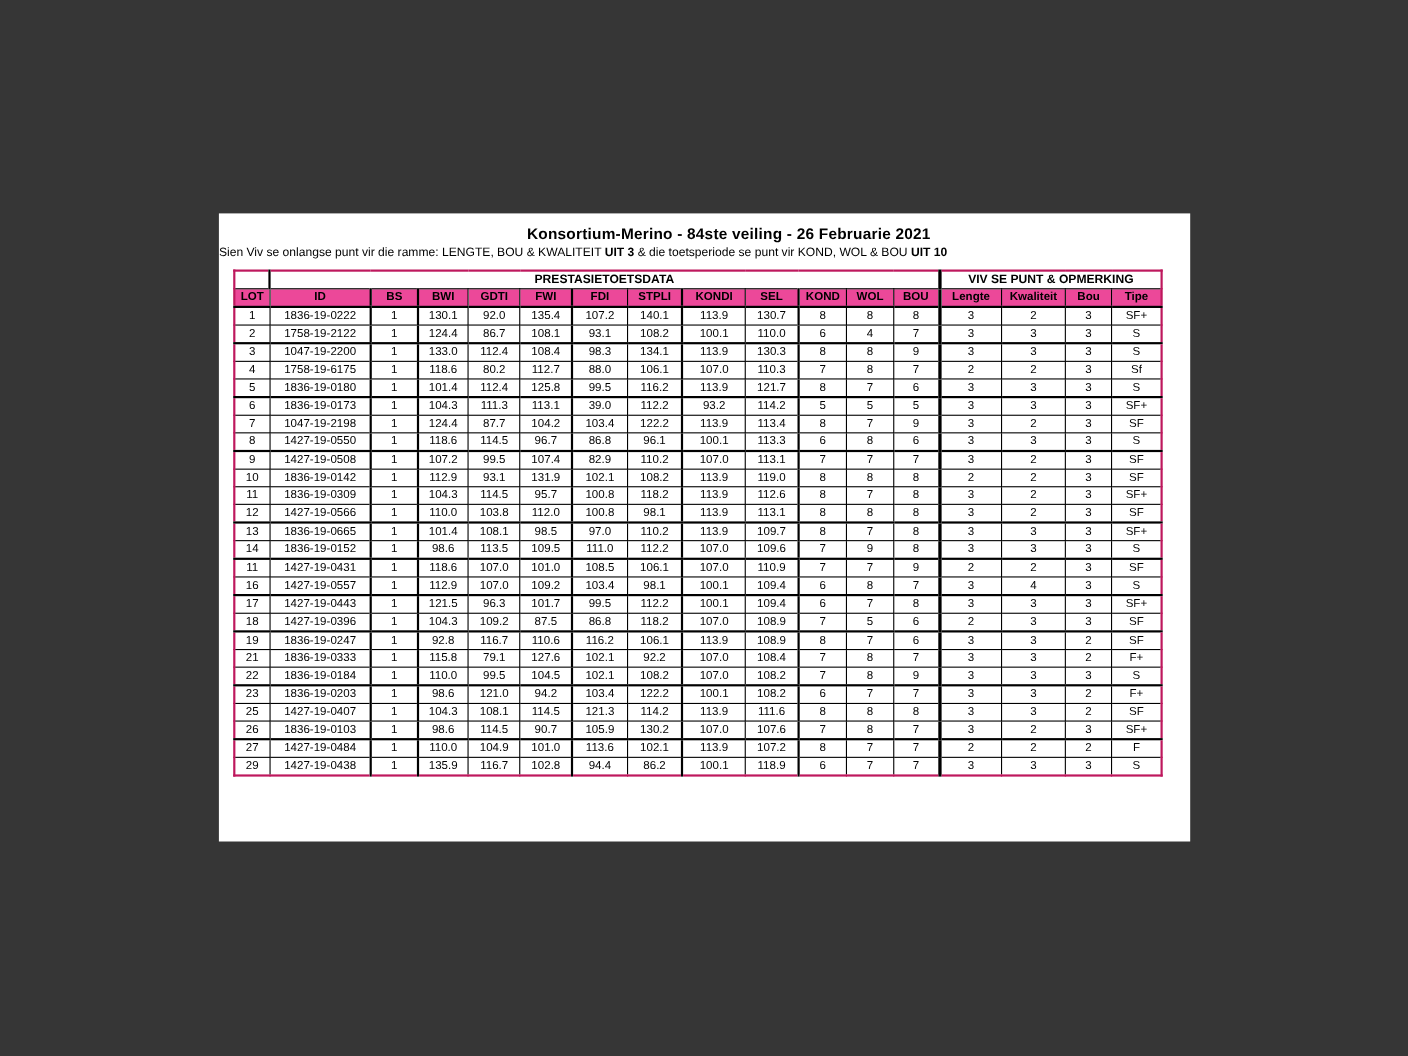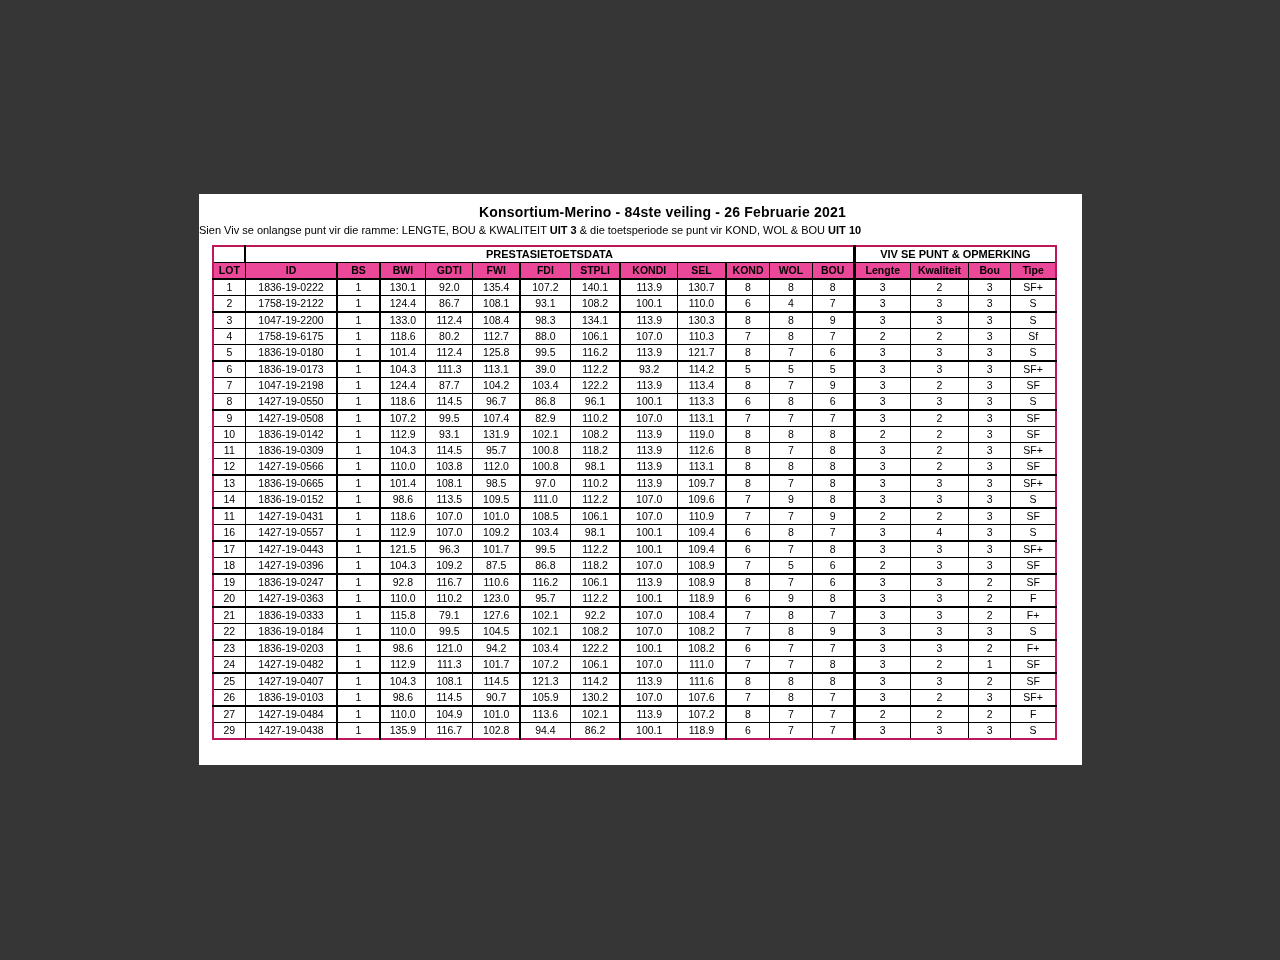--- a/index.html
+++ b/index.html
@@ -473,39 +473,20 @@
             <td>108.9</td>
             <td class="bl2">8</td>
             <td>7</td>
             <td>6</td>
             <td class="bl3">3</td>
             <td>3</td>
             <td>2</td>
             <td>SF</td>
           </tr>
           <tr>
-            <td class="rb2">20</td>
-            <td class="rb2">1427-19-0363</td>
-            <td class="bl2 rb2">1</td>
-            <td class="bl2 rb2">110.0</td>
-            <td class="rb2">110.2</td>
-            <td class="rb2">123.0</td>
-            <td class="bl2 rb2">95.7</td>
-            <td class="rb2">112.2</td>
-            <td class="bl2 rb2">100.1</td>
-            <td class="rb2">118.9</td>
-            <td class="bl2 rb2">6</td>
-            <td class="rb2">9</td>
-            <td class="rb2">8</td>
-            <td class="bl3 rb2">3</td>
-            <td class="rb2">3</td>
-            <td class="rb2">2</td>
-            <td class="rb2">F</td>
-          </tr>
-          <tr>
             <td>21</td>
             <td>1836-19-0333</td>
             <td class="bl2">1</td>
             <td class="bl2">115.8</td>
             <td>79.1</td>
             <td>127.6</td>
             <td class="bl2">102.1</td>
             <td>92.2</td>
             <td class="bl2">107.0</td>
             <td>108.4</td>
@@ -549,39 +530,20 @@
             <td>108.2</td>
             <td class="bl2">6</td>
             <td>7</td>
             <td>7</td>
             <td class="bl3">3</td>
             <td>3</td>
             <td>2</td>
             <td>F+</td>
           </tr>
           <tr>
-            <td class="rb2">24</td>
-            <td class="rb2">1427-19-0482</td>
-            <td class="bl2 rb2">1</td>
-            <td class="bl2 rb2">112.9</td>
-            <td class="rb2">111.3</td>
-            <td class="rb2">101.7</td>
-            <td class="bl2 rb2">107.2</td>
-            <td class="rb2">106.1</td>
-            <td class="bl2 rb2">107.0</td>
-            <td class="rb2">111.0</td>
-            <td class="bl2 rb2">7</td>
-            <td class="rb2">7</td>
-            <td class="rb2">8</td>
-            <td class="bl3 rb2">3</td>
-            <td class="rb2">2</td>
-            <td class="rb2">1</td>
-            <td class="rb2">SF</td>
-          </tr>
-          <tr>
             <td>25</td>
             <td>1427-19-0407</td>
             <td class="bl2">1</td>
             <td class="bl2">104.3</td>
             <td>108.1</td>
             <td>114.5</td>
             <td class="bl2">121.3</td>
             <td>114.2</td>
             <td class="bl2">113.9</td>
             <td>111.6</td>

